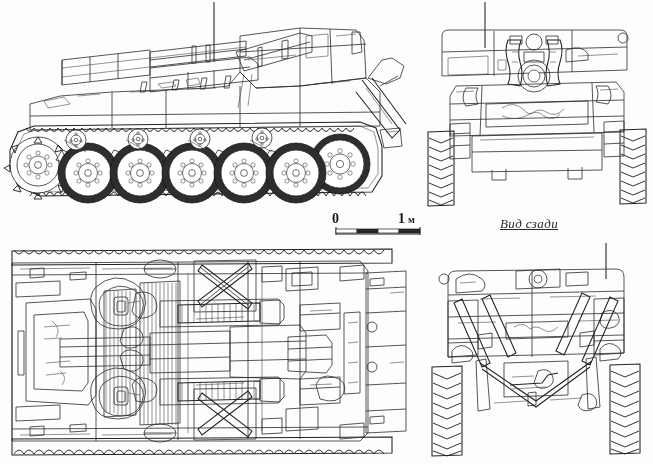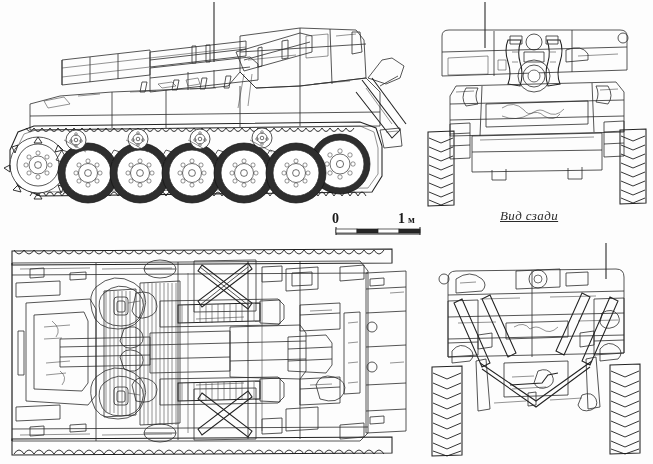--- a/index.html
+++ b/index.html
@@ -387,21 +387,21 @@
       <line class="lnM" x1="8" y1="22" x2="8" y2="30"></line>
       <line class="lnM" x1="92" y1="22" x2="92" y2="30"></line>
       <line class="lnM" x1="8" y1="29" x2="92" y2="29"></line>
       <rect x="8" y="24" width="21" height="4" fill="#ffffff" stroke="#222" stroke-width="0.7"></rect>
       <rect x="29" y="24" width="21" height="4" fill="#262626" stroke="#222" stroke-width="0.7"></rect>
       <rect x="50" y="24" width="21" height="4" fill="#ffffff" stroke="#222" stroke-width="0.7"></rect>
       <rect x="71" y="24" width="21" height="4" fill="#262626" stroke="#222" stroke-width="0.7"></rect>
     </g>
   </svg>
 
-  <div class="caption" style="left:500px;top:208px;">Вид сзади</div>
+  <div class="caption" style="left:500px;top:216px;">Вид сзади</div>
 
   <svg class="sb" style="left:0px;top:243px;" width="420" height="221" viewBox="0 0 420 221">
 
     <g>
       <path class="lnM" d="M12 8 L392 6 L392 20 L12 22 Z"></path>
       <path class="tread" d="M14 7 q5 8 10 0 q5 8 10 0 q5 8 10 0 q5 8 10 0 q5 8 10 0
         q5 8 10 0 q5 8 10 0 q5 8 10 0 q5 8 10 0 q5 8 10 0 q5 8 10 0 q5 8 10 0 q5 8 10 0
         q5 8 10 0 q5 8 10 0 q5 8 10 0 q5 8 10 0 q5 8 10 0 q5 8 10 0 q5 8 10 0 q5 8 10 0
         q5 8 10 0 q5 8 10 0 q5 8 10 0 q5 8 10 0 q5 8 10 0 q5 8 10 0 q5 8 10 0 q5 8 10 0
         q5 8 10 0 q5 8 10 0 q5 8 10 0 q5 8 10 0 q5 8 10 0 q5 8 10 0 q5 8 10 0 q5 8 10 0"></path>

